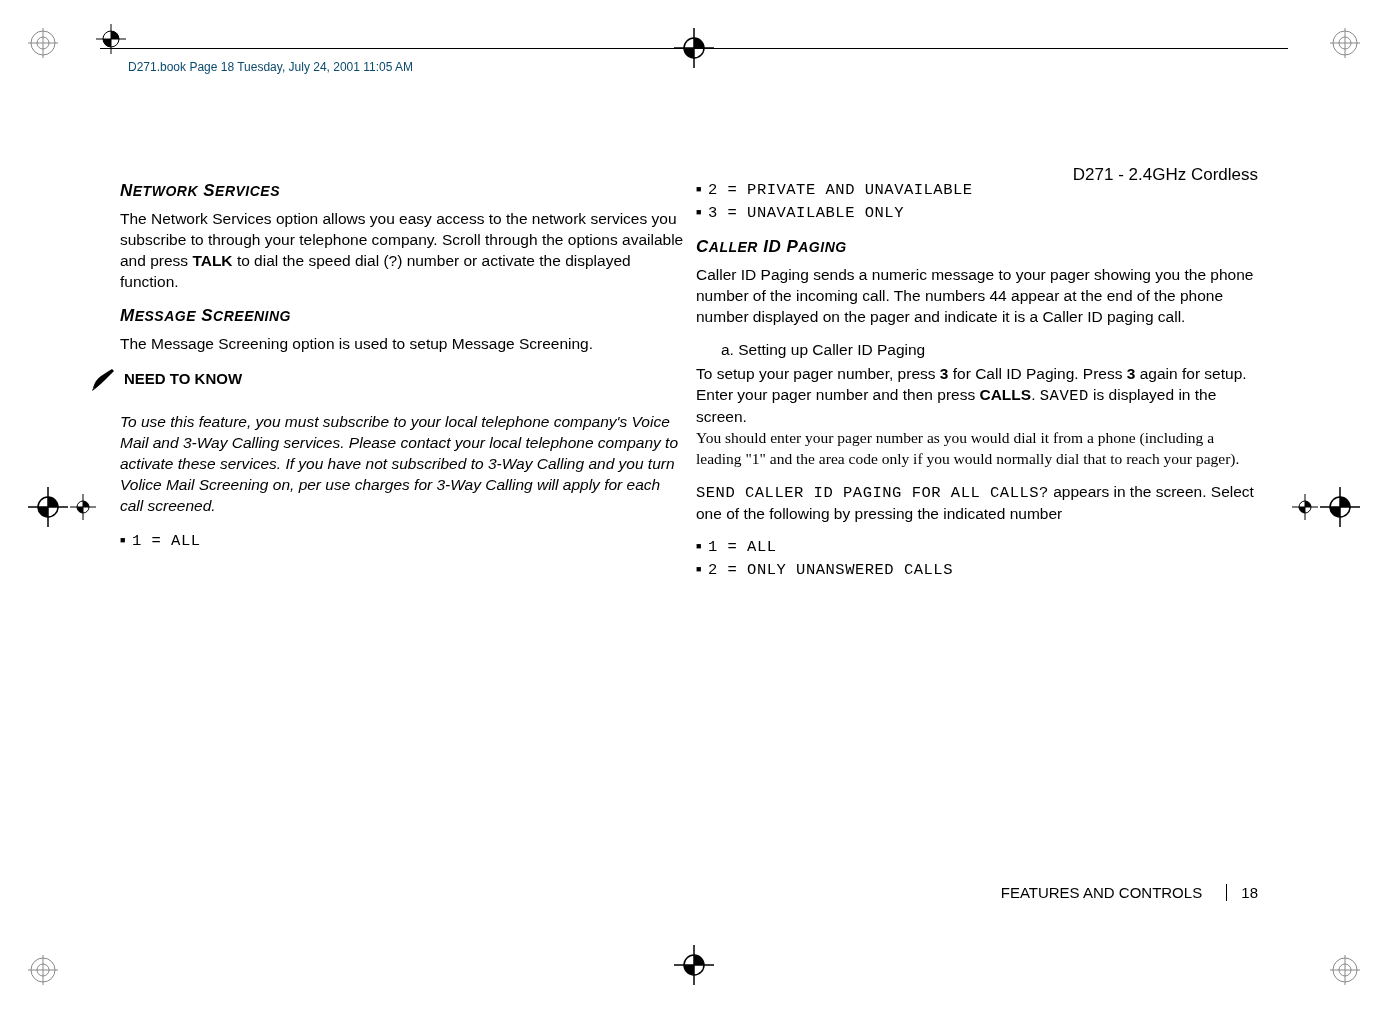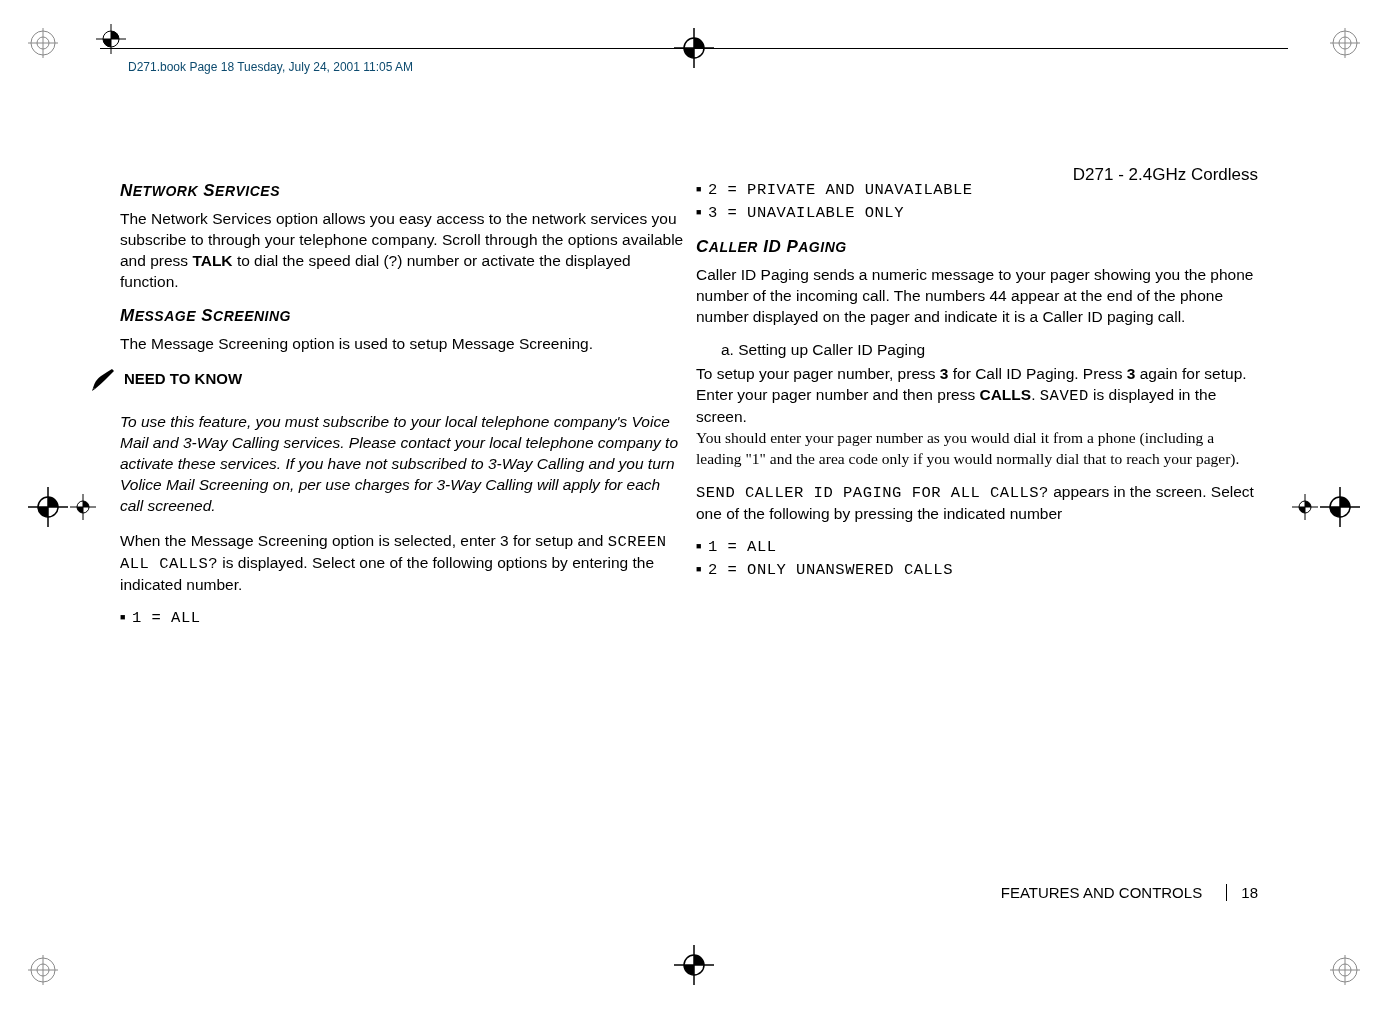--- a/index.html
+++ b/index.html
@@ -271,21 +271,20 @@
         <span class="pencil-icon">
           <svg viewBox="0 0 26 26">
               <path d="M3 22 Q5 14 11 10 Q17 6 22 3 L24 5 Q19 10 15 14 Q11 18 5 23 Z" fill="#000"></path>
               <path d="M3 22 L2 25 L5 23 Z" fill="#000"></path>
             </svg>
         </span>
         <span class="need-to-know-label">NEED TO KNOW</span>
       </div>
       <div class="italic-block">To use this feature, you must subscribe to your local telephone company's Voice Mail and 3-Way Calling services. Please contact your local telephone company to activate these services. If you have not subscribed to 3-Way Calling and you turn Volice Mail Screening on, per use charges for 3-Way Calling will apply for each call screened.</div>
 
-      <div class="body-text"><span>When the Message Screening option is selected, enter 3 for setup and </span><span class="lcd-font">SCREEN ALL CALLS?</span><span> is displayed. Select one of the following options by entering the indicated number.</span></div>
 
       <div class="list-item lcd-font">1 = ALL</div>
     </div>
 
     <div class="column">
       <div class="list-item lcd-font">2 = PRIVATE AND UNAVAILABLE</div>
       <div class="list-item lcd-font">3 = UNAVAILABLE ONLY</div>
 
       <div class="section-heading" style="margin-top:12px;"><span>C</span><span class="small-caps">ALLER</span><span> ID P</span><span class="small-caps">AGING</span></div>
       <div class="body-text">Caller ID Paging sends a numeric message to your pager showing you the phone number of the incoming call. The numbers 44 appear at the end of the phone number displayed on the pager and indicate it is a Caller ID paging call.</div>

